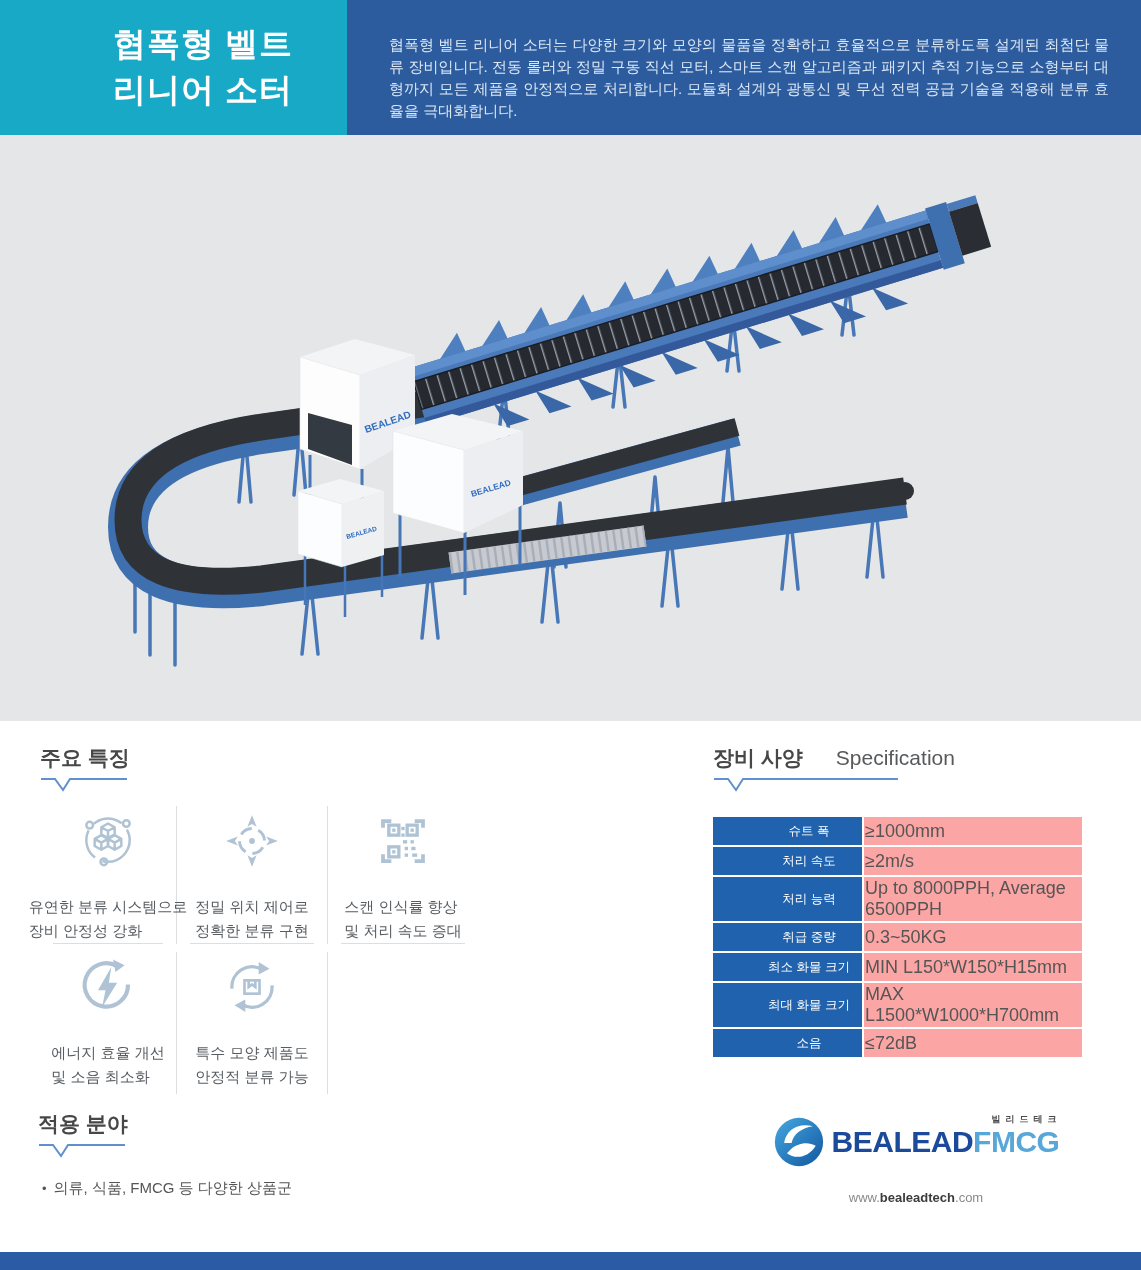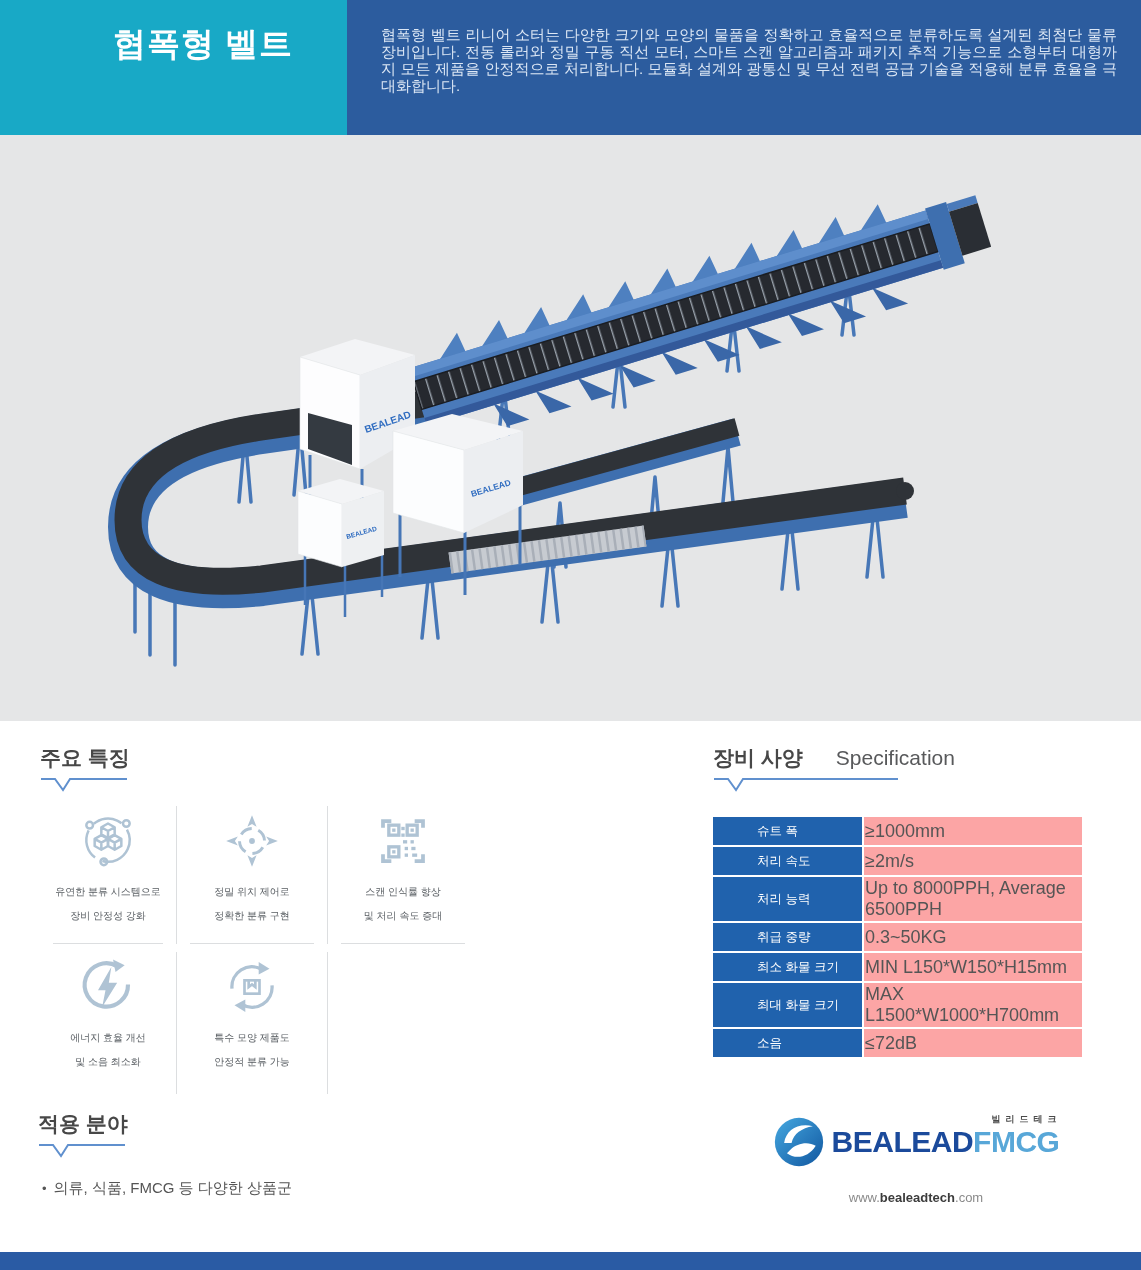--- a/index.html
+++ b/index.html
@@ -3,45 +3,45 @@
 <meta charset="utf-8">
 <style>
   html,body{margin:0;padding:0;background:#fff;}
   .page{position:relative;width:1141px;height:1270px;overflow:hidden;background:#fff;
         font-family:"Liberation Sans","DejaVu Sans",sans-serif;}
   
   .hdr-left{position:absolute;left:0;top:0;width:406px;height:135px;background:#18A9C6;
             color:#fff;text-align:center;box-sizing:border-box;padding-top:21px;}
   .hdr-left .t{font-size:33px;font-weight:bold;line-height:46px;letter-spacing:1px;}
   .hdr-right{position:absolute;left:347px;top:0;width:794px;height:135px;background:#2C5C9E;box-sizing:border-box;}
-  .hdr-right p{margin:0;padding:26px 24px 0 34px;font-size:15px;line-height:17px;
+  .hdr-right p{margin:8px;padding:26px 24px 0 34px;font-size:15px;line-height:22px;
                color:#DCE7F5;text-align:justify;}
   
   .machine{position:absolute;left:0;top:135px;width:1141px;height:586px;background:#E5E6E7;}
   .machine svg{display:block;}
   
   h2.sec{margin:0;font-size:21px;font-weight:bold;color:#474747;letter-spacing:0;}
   .sec-en{font-size:21px;font-weight:normal;color:#58595B;margin-left:8px;}
   .hl{display:block;margin-top:5px;}
   
   .features{position:absolute;left:40px;top:744px;width:440px;}
   .fgrid{margin-top:13px;display:grid;grid-template-columns:137px 151px 150px;}
   .fcell{display:flex;flex-direction:column;align-items:center;box-sizing:border-box;padding-top:5px;}
   .fcell.r1{height:138px;}
   .fcell.r2{height:142px;margin-top:8px;}
   .fcell.bR{border-right:1px solid #DCDEE0;}
   .ficon{width:60px;height:60px;flex:0 0 auto;}
-  .ftext{margin-top:9px;font-size:10px;line-height:24px;color:#575C61;text-align:center;white-space:nowrap;}
+  .ftext{margin-top:24px;font-size:15px;line-height:24px;color:#575C61;text-align:left;white-space:nowrap;}
   .fsep{margin-top:auto;width:calc(100% - 26px);border-top:1px solid #DCDEE0;align-self:center;}
   
   .spec{position:absolute;left:713px;top:744px;width:369px;}
   .spec-head{display:flex;align-items:baseline;gap:25px;}
   table.spec-t{margin-top:22px;width:369px;border-collapse:separate;border-spacing:0 2px;}
   table.spec-t th{width:104px;background:#2062AD;color:#fff;font-size:12.5px;font-weight:normal;
-                  height:26px;text-align:left;border-right:2px solid #fff;padding-left:44px;}
+                  height:26px;text-align:center;border-right:2px solid #fff;padding-left:44px;}
   table.spec-t td{background:#fca5a5;color:#555;font-size:18px;height:26px;}
   
   .apps{position:absolute;left:38px;top:1110px;width:420px;}
   .apps ul{margin:16px 0 0 4px;padding:0;list-style:none;}
   .apps li{font-size:15px;line-height:26px;color:#555;}
   .apps li::before{content:"•";margin-right:7px;color:#555;font-size:13px;}
   
   .brand{position:absolute;left:730px;top:1116px;width:372px;text-align:center;}
   .logo{display:inline-flex;align-items:center;}
   .ball{width:52px;height:52px;margin-right:7px;}
@@ -54,20 +54,21 @@
   
   .footer{position:absolute;left:0;top:1252px;width:1141px;height:18px;background:#2A5BA4;}
 </style>
 </head>
 <body>
 
 <div class="page">
 
   <div class="hdr-left">
     <div class="t">협폭형 벨트</div>
+    <div class="t">리니어 소터</div>
   </div>
   <div class="hdr-right">
     <p>협폭형 벨트 리니어 소터는 다양한 크기와 모양의 물품을 정확하고 효율적으로 분류하도록 설계된 최첨단 물류 장비입니다. 전동 롤러와 정밀 구동 직선 모터, 스마트 스캔 알고리즘과 패키지 추적 기능으로 소형부터 대형까지 모든 제품을 안정적으로 처리합니다. 모듈화 설계와 광통신 및 무선 전력 공급 기술을 적용해 분류 효율을 극대화합니다.</p>
   </div>
 
   <div class="machine">
     <svg width="1141" height="586" viewBox="0 0 1141 586">
       <defs>
         <pattern id="slats" width="12" height="34" patternUnits="userSpaceOnUse">
           <rect width="12" height="34" fill="#26292F"></rect>

